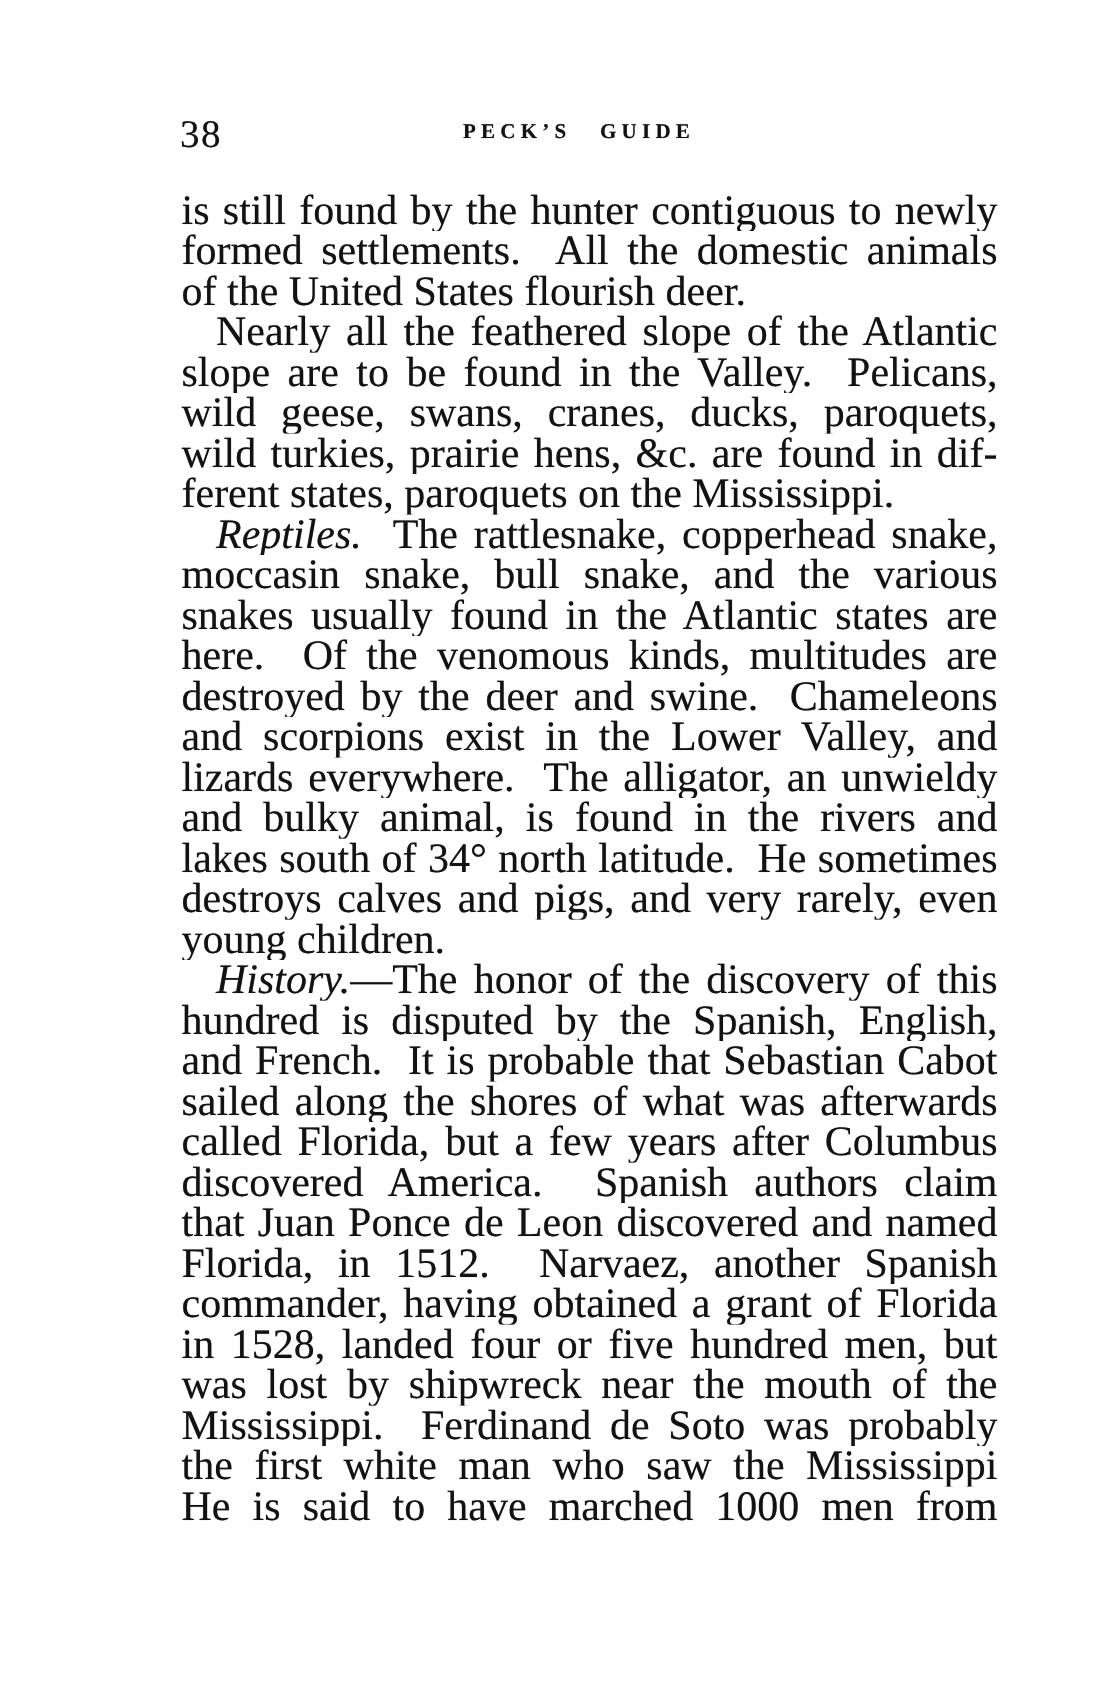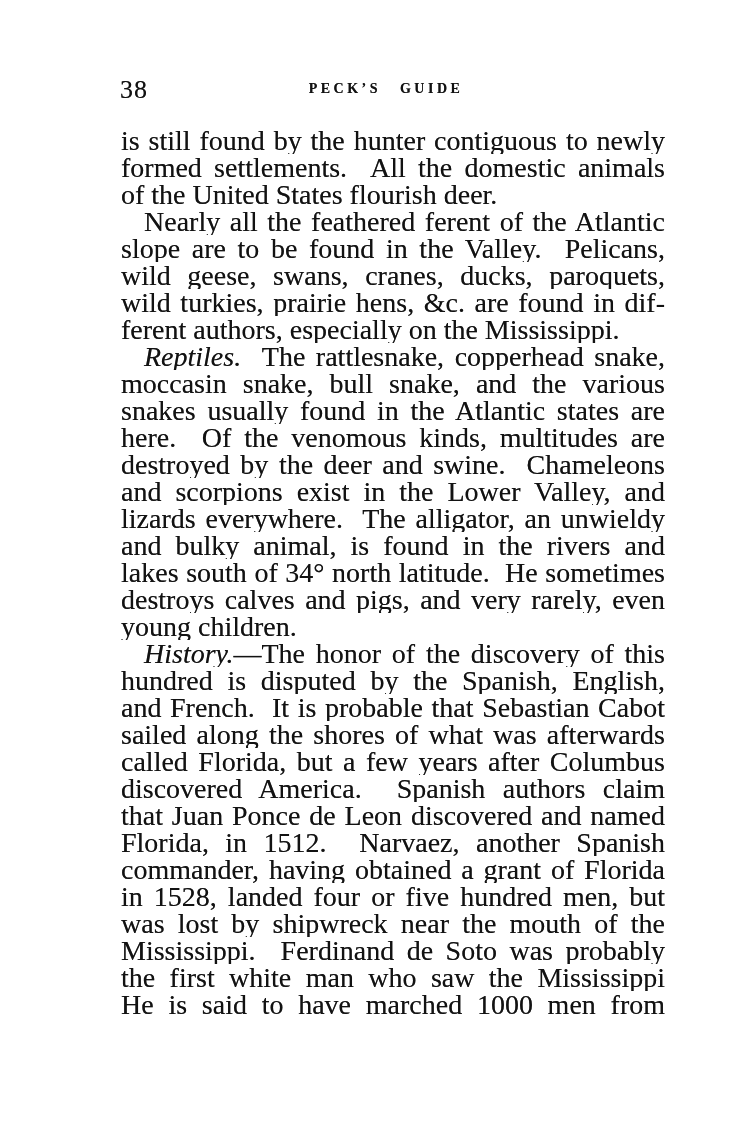--- a/index.html
+++ b/index.html
@@ -78,25 +78,25 @@
 
 <div class="page">
   <div>
     <span class="page-number">38</span>
     <span class="running-title">PECK’S GUIDE</span>
   </div>
   <div class="text-block" id="text-block">
       <div class="line">is still found by the hunter contiguous to newly</div>
       <div class="line">formed settlements.&nbsp; All the domestic animals</div>
       <div class="line end">of the United States flourish deer.</div>
-      <div class="line indent">Nearly all the feathered ferent of the Atlantic</div>
+      <div class="line indent">Nearly all the feathered slope of the Atlantic</div>
       <div class="line">slope are to be found in the Valley.&nbsp; Pelicans,</div>
       <div class="line">wild geese, swans, cranes, ducks, paroquets,</div>
       <div class="line">wild turkies, prairie hens, &amp;c. are found in dif-</div>
-      <div class="line end">ferent authors, especially on the Mississippi.</div>
+      <div class="line end">ferent states, paroquets on the Mississippi.</div>
       <div class="line indent"><i>Reptiles.</i>&nbsp; The rattlesnake, copperhead snake,</div>
       <div class="line">moccasin snake, bull snake, and the various</div>
       <div class="line">snakes usually found in the Atlantic states are</div>
       <div class="line">here.&nbsp; Of the venomous kinds, multitudes are</div>
       <div class="line">destroyed by the deer and swine.&nbsp; Chameleons</div>
       <div class="line">and scorpions exist in the Lower Valley, and</div>
       <div class="line">lizards everywhere.&nbsp; The alligator, an unwieldy</div>
       <div class="line">and bulky animal, is found in the rivers and</div>
       <div class="line">lakes south of 34° north latitude.&nbsp; He sometimes</div>
       <div class="line">destroys calves and pigs, and very rarely, even</div>

